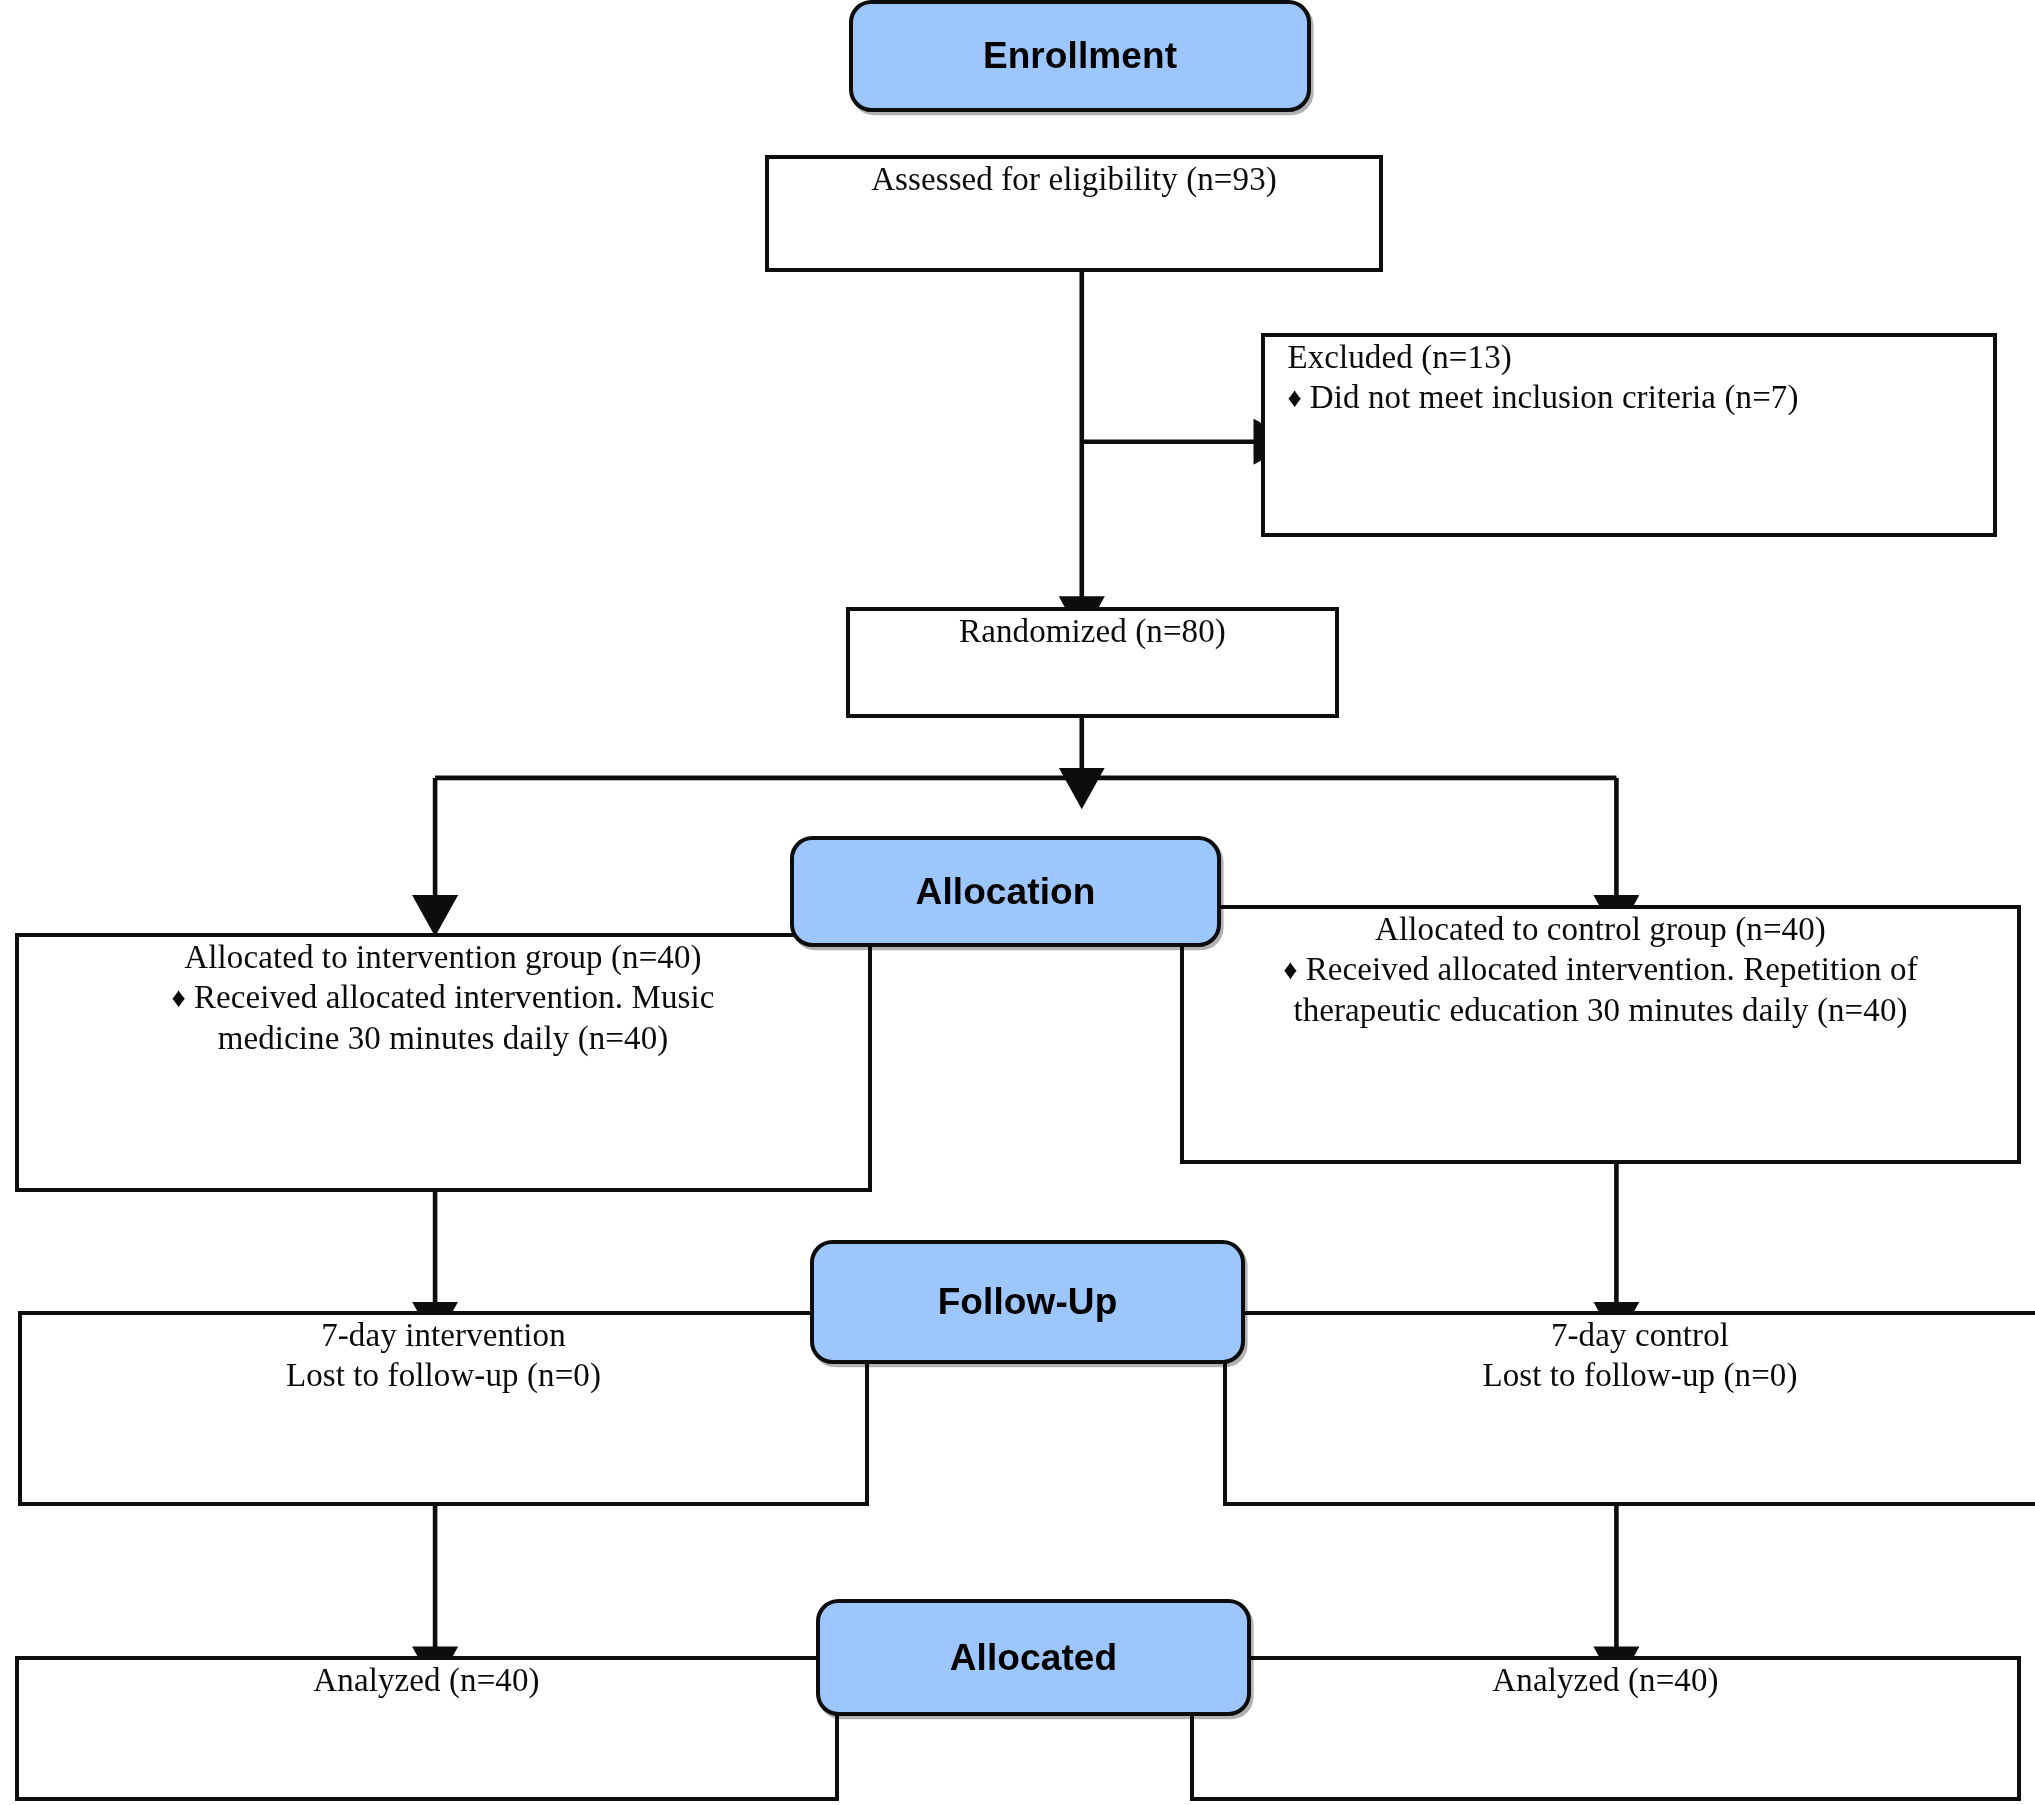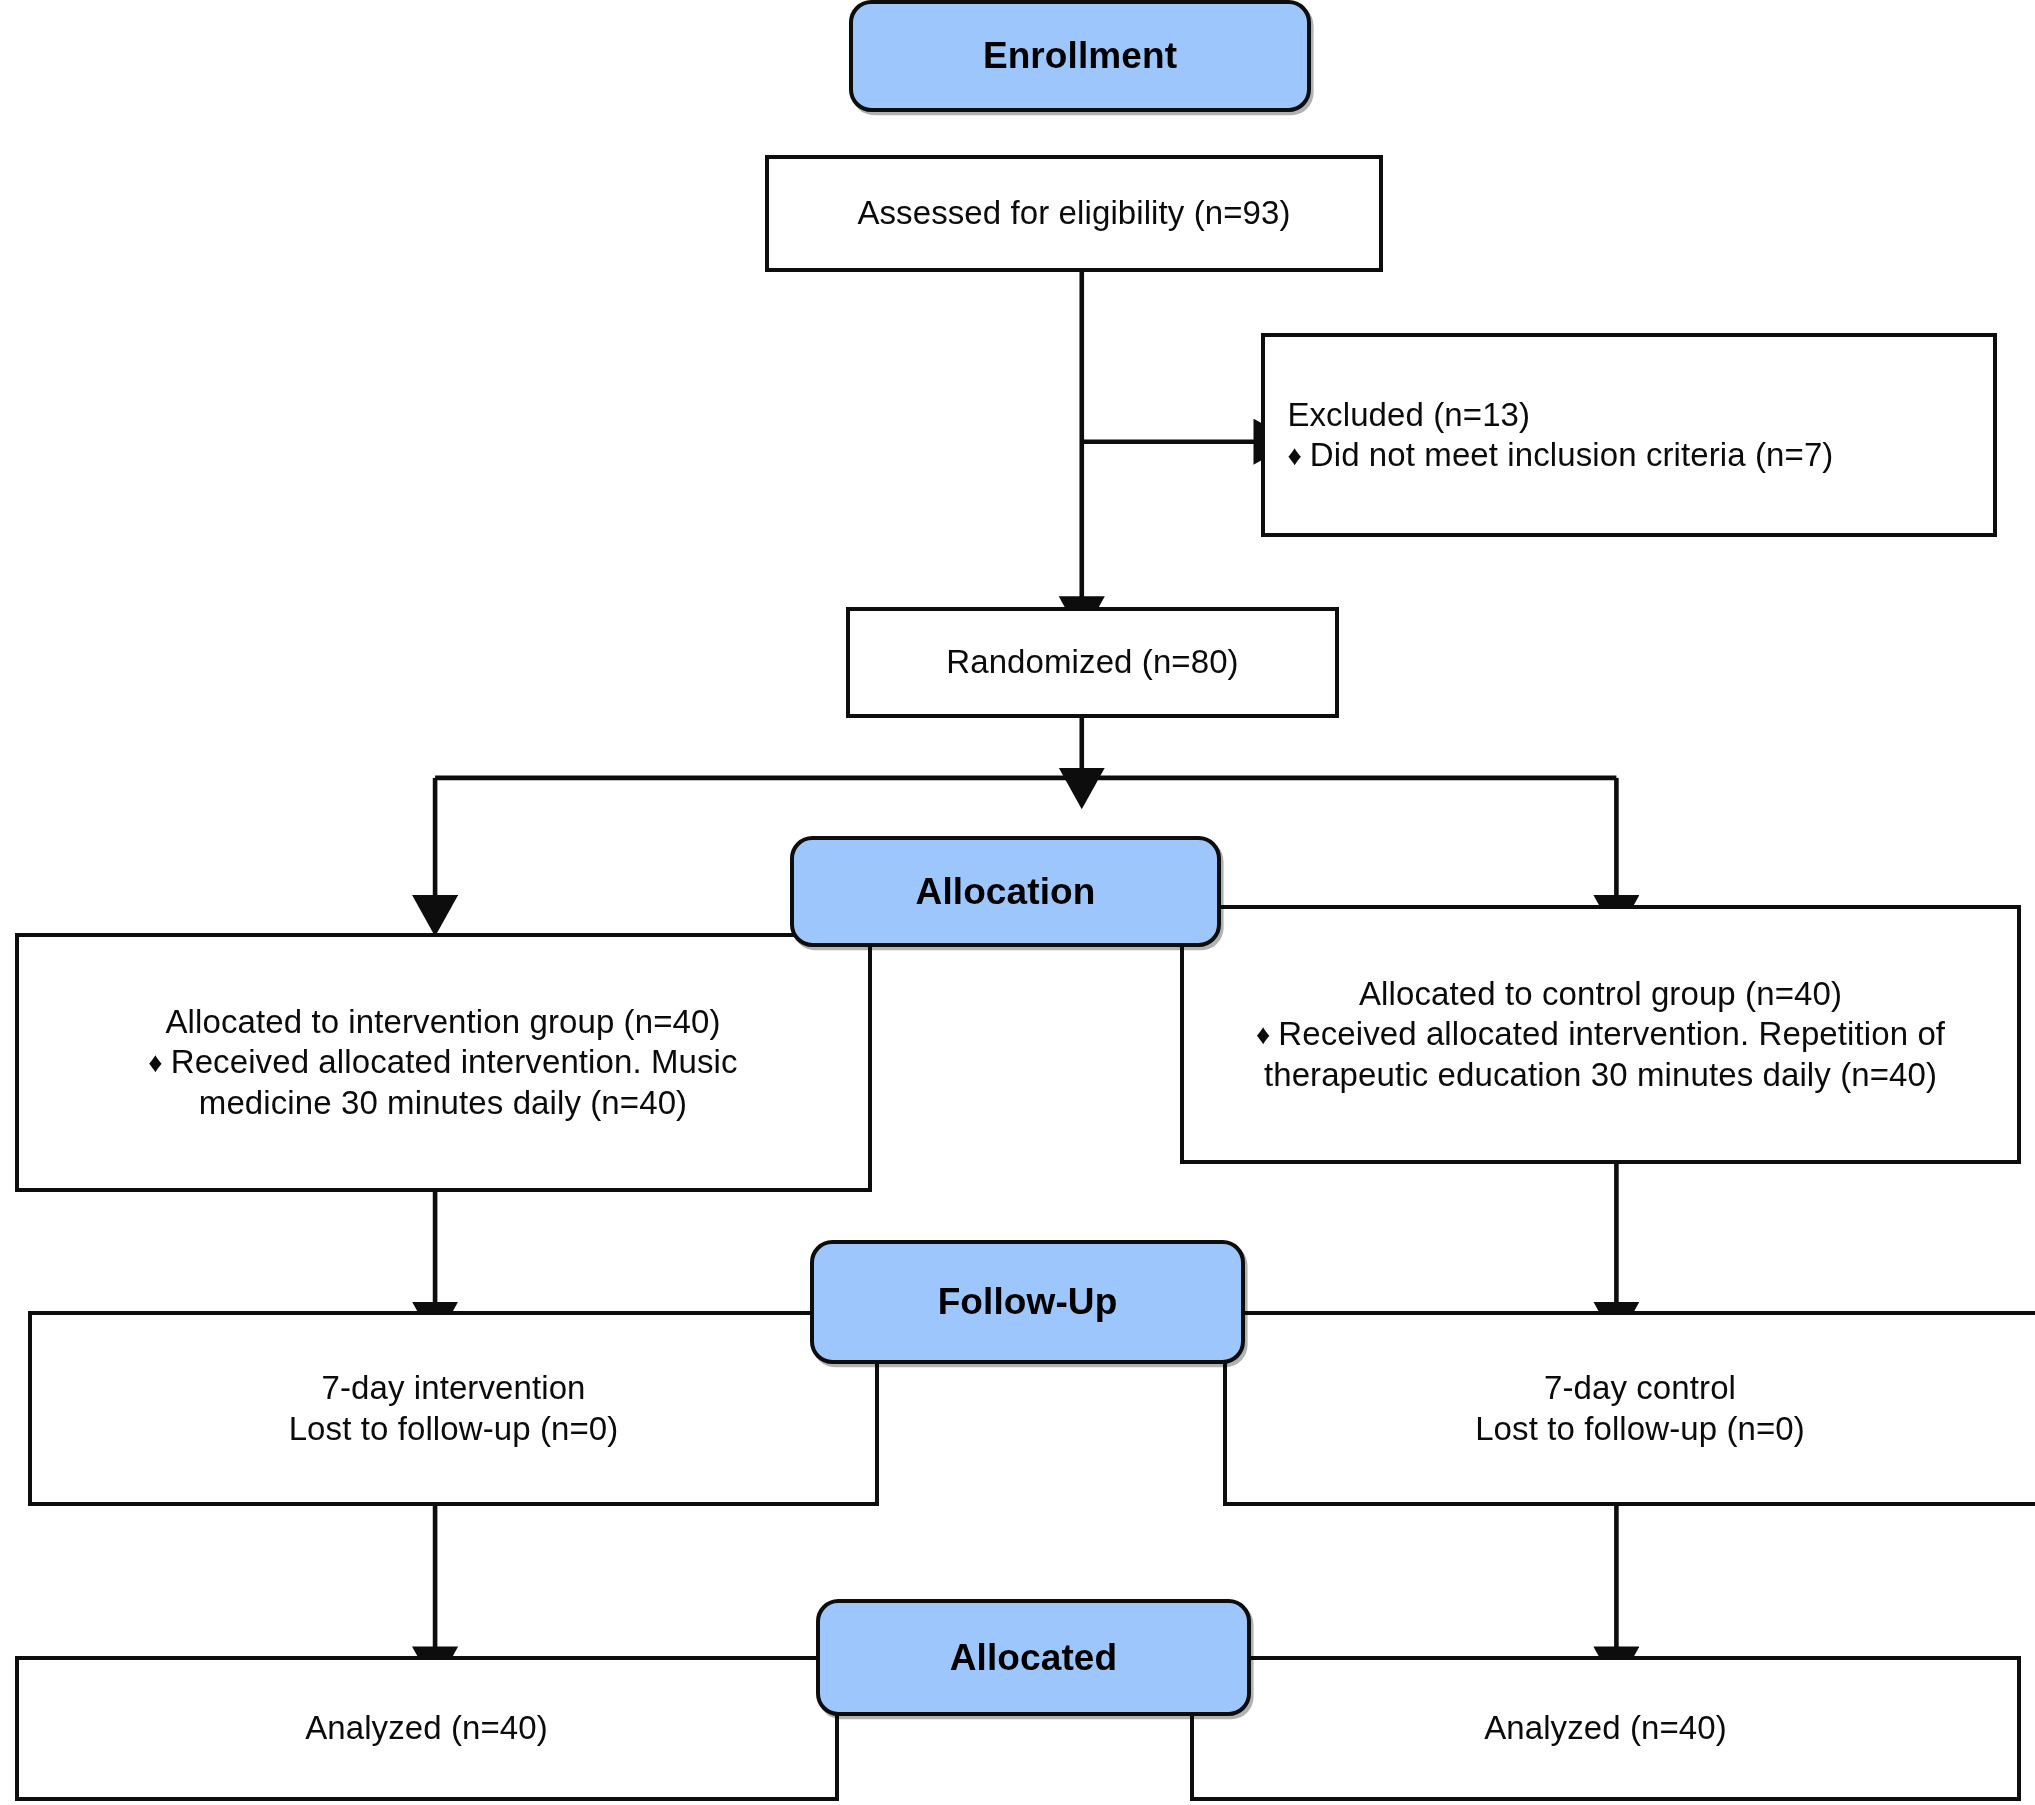--- a/index.html
+++ b/index.html
@@ -24,25 +24,26 @@
     height: 1805px;
     pointer-events: none;
   }
   
   .rect-node {
     position: absolute;
     box-sizing: border-box;
     background: #ffffff;
     border: 4.6px solid #0d0d0d;
     display: flex;
-    align-items: center;
+    align-items: flex-start;
     justify-content: center;
     text-align: center;
     color: #0b0b0b;
     z-index: 3;
+    font-family: Liberation Serif, serif;
   }
   .rect-node .inner {
     width: 100%;
     padding: 0 17px;
     box-sizing: border-box;
   }
   .body-text {
     font-size: 33px;
     line-height: 1.22;
     font-weight: 400;
@@ -160,21 +161,21 @@
         <span class="dia">♦</span><span>Received allocated intervention. Repetition of</span>
       </span>
       <span class="bullet-line">therapeutic education 30 minutes daily (n=40)</span>
     </div>
   </div>
 
   <div class="banner" style="left:810px; top:1240px; width:435px; height:124px;">
     <span>Follow-Up</span>
   </div>
 
-  <div class="rect-node" style="left:28px; top:1311px; width:851px; height:195px;">
+  <div class="rect-node" style="left:18px; top:1311px; width:851px; height:195px;">
     <div class="inner align-center body-text">
       <span class="bullet-line">7-day intervention</span>
       <span class="bullet-line">Lost to follow-up (n=0)</span>
     </div>
   </div>
 
   <div class="rect-node" style="left:1187px; top:1311px; width:834px; height:195px;margin-left:36px;">
     <div class="inner align-center body-text">
       <span class="bullet-line">7-day control</span>
       <span class="bullet-line">Lost to follow-up (n=0)</span>

